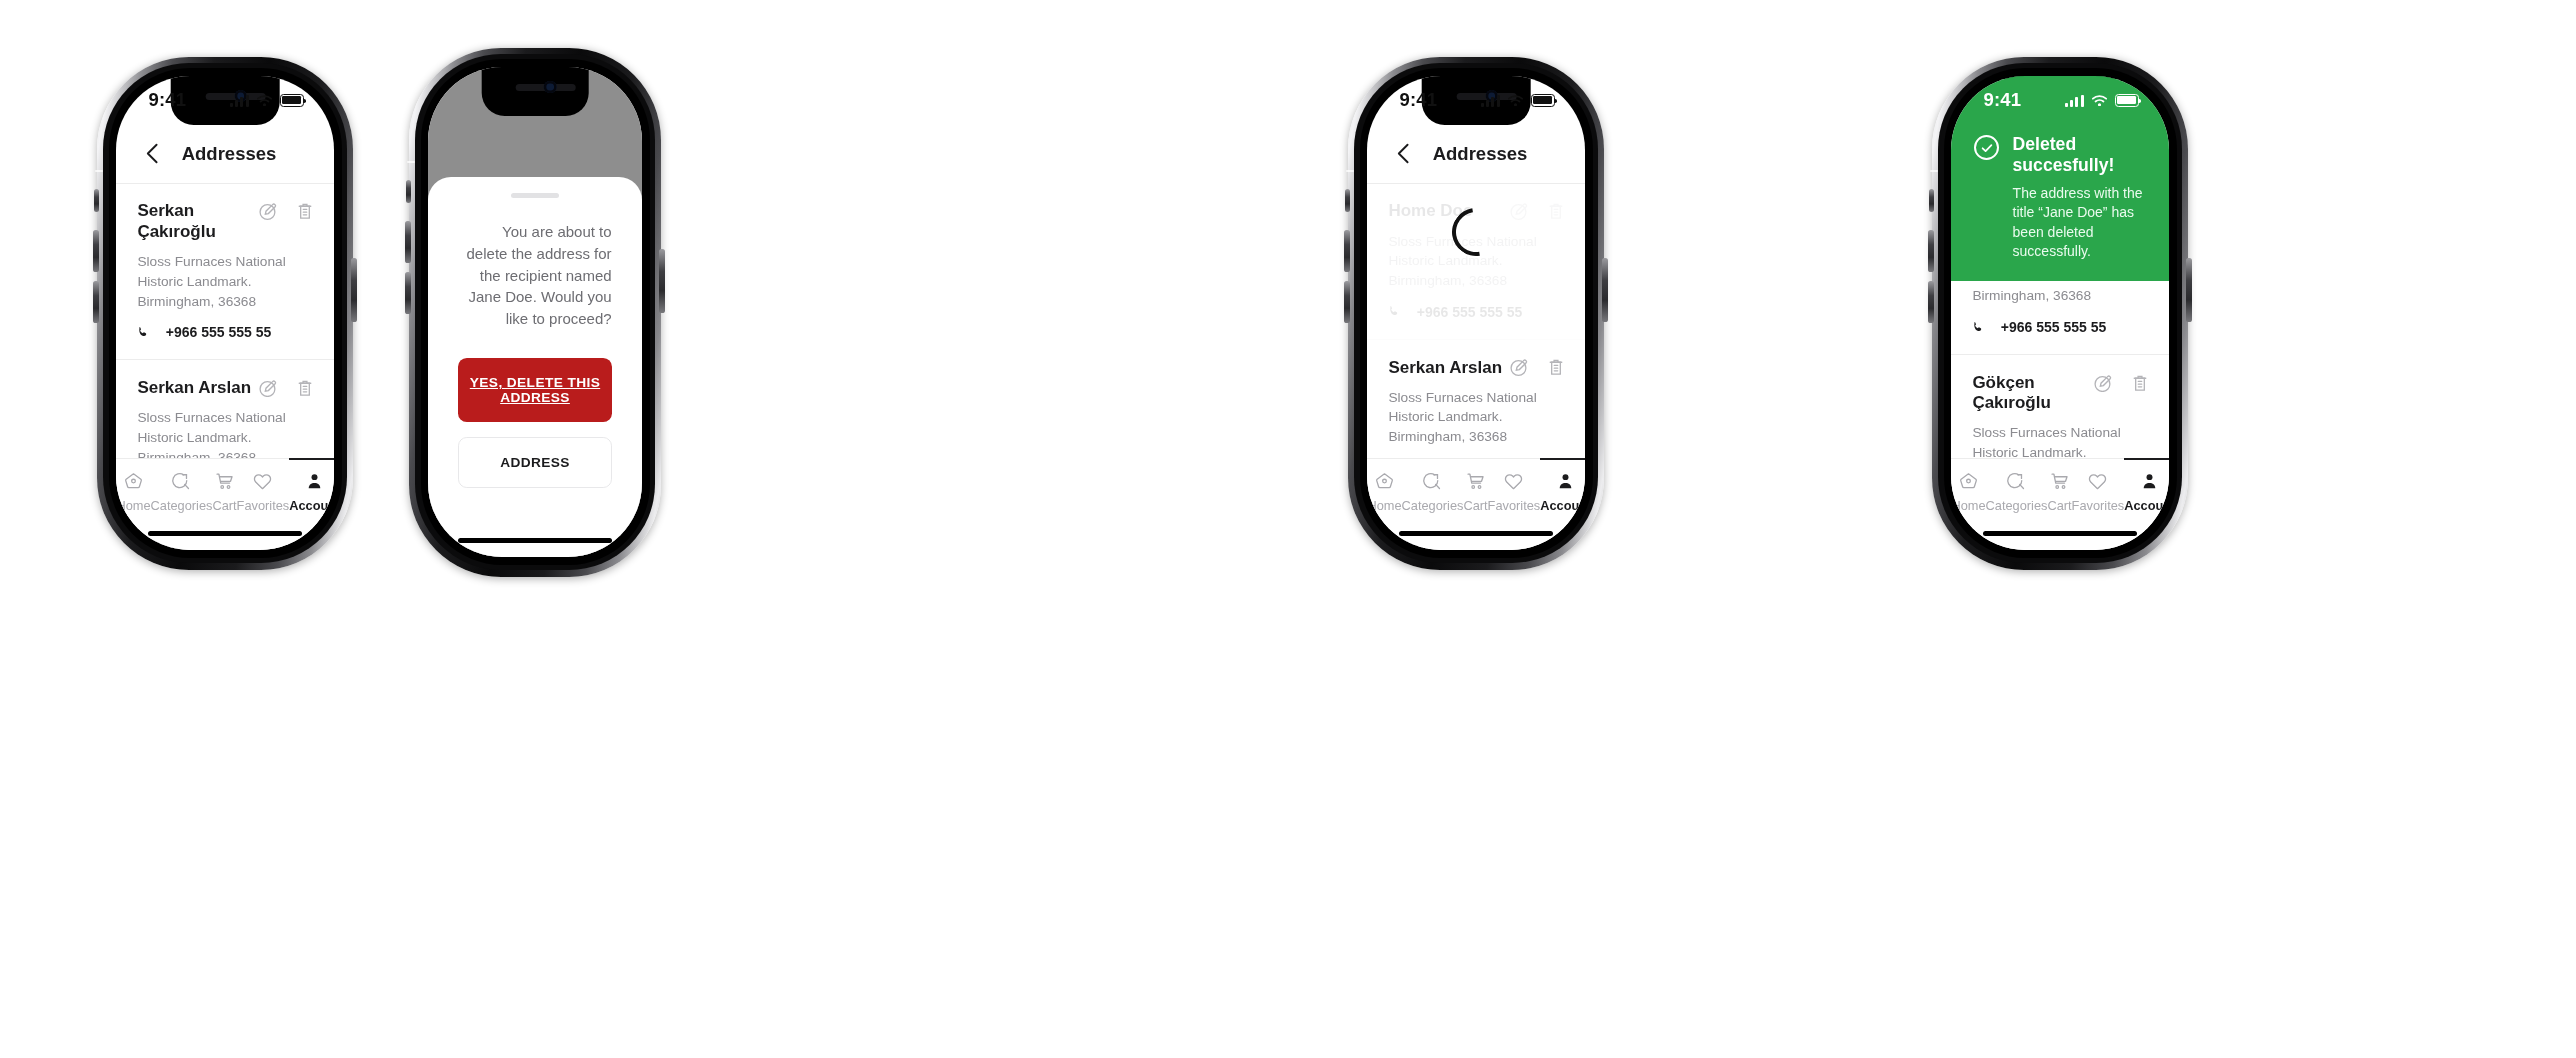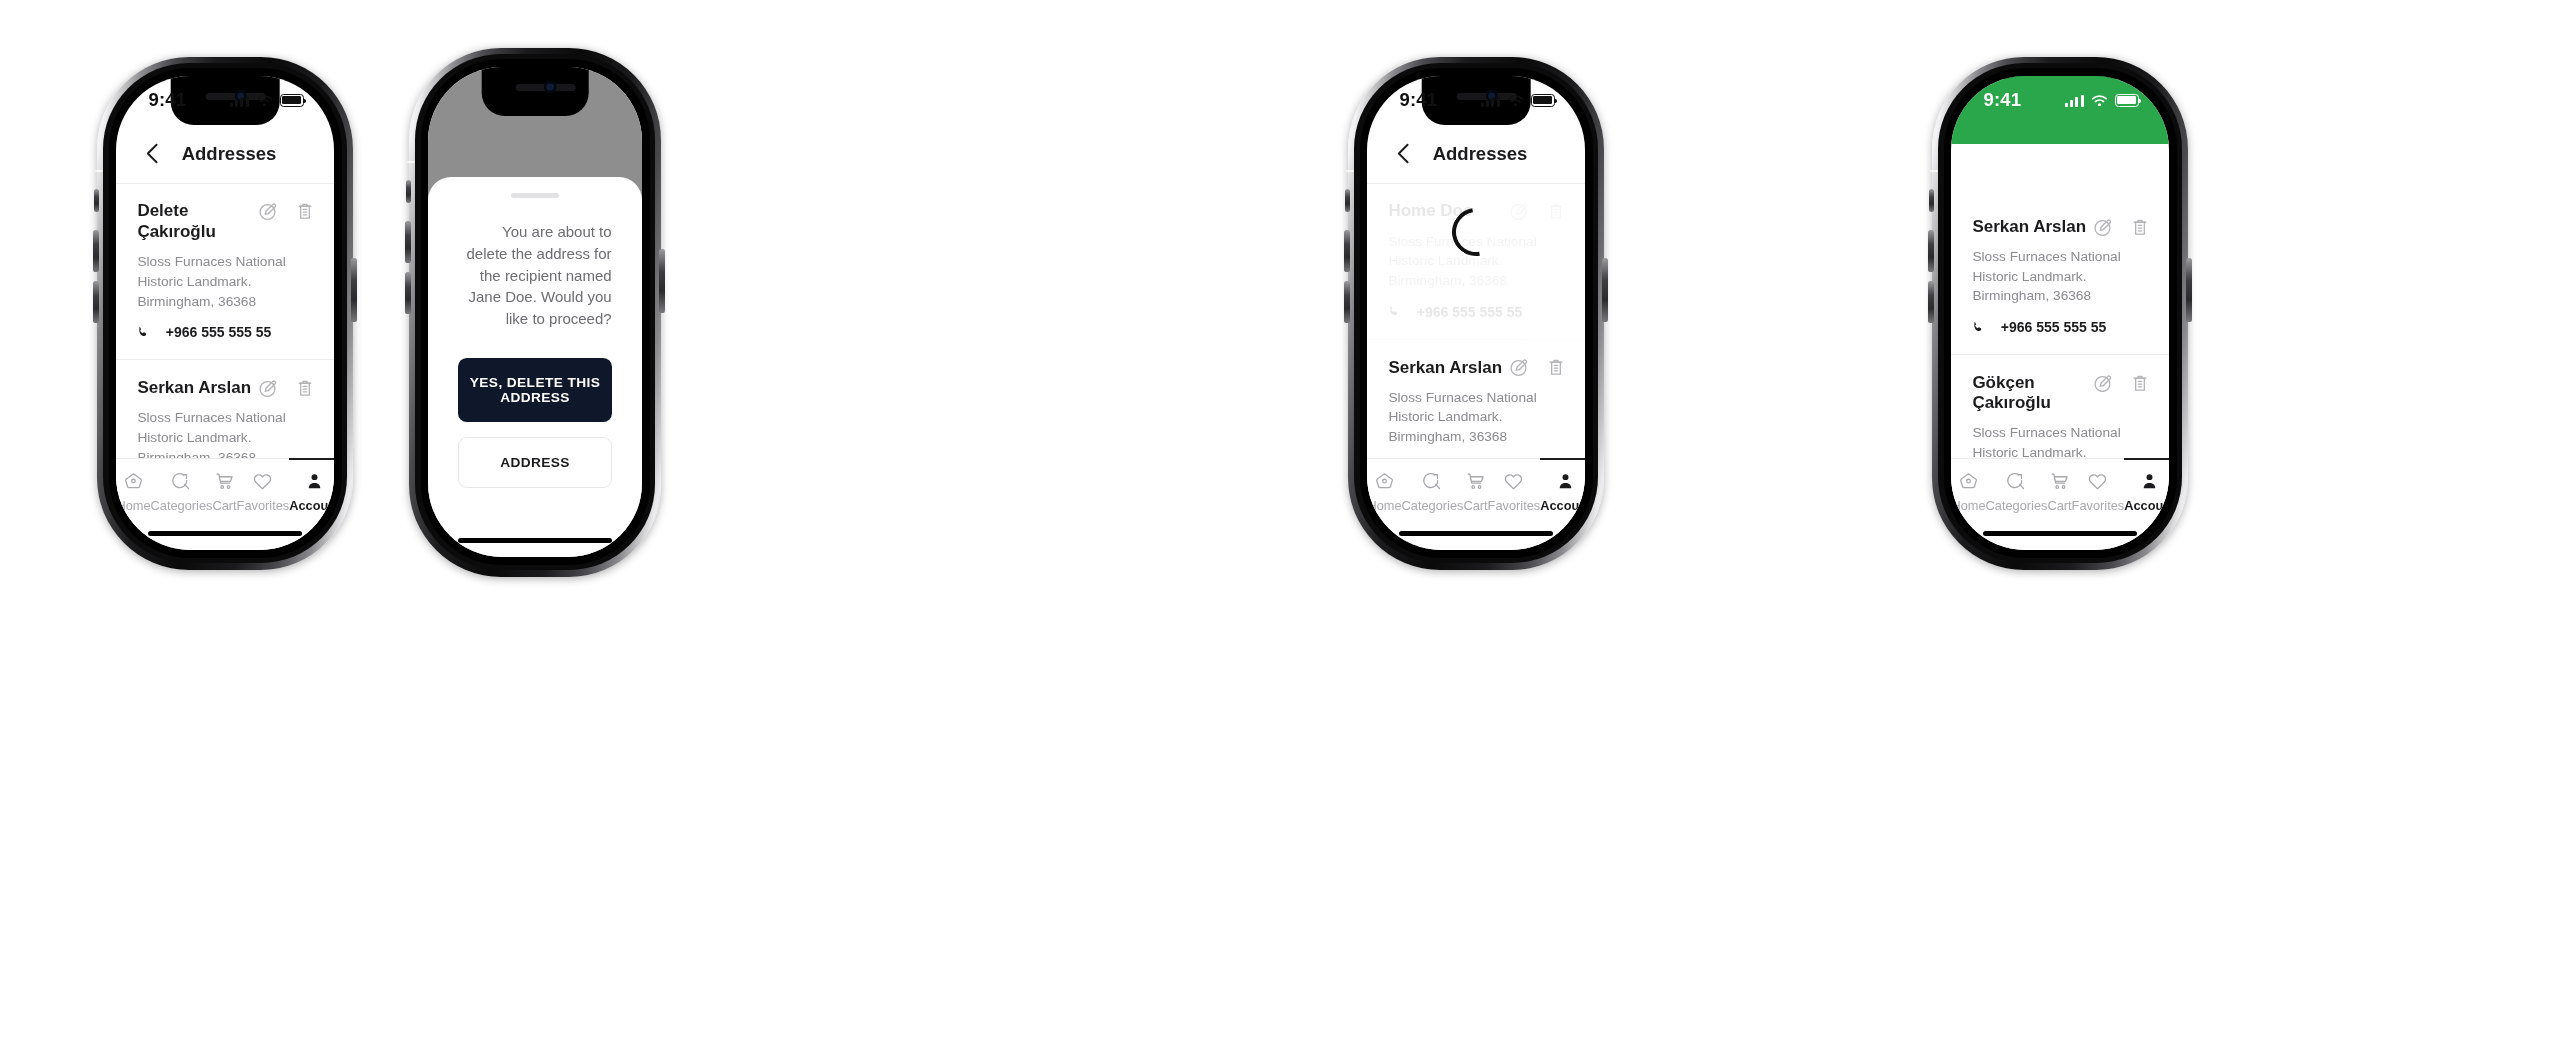--- a/index.html
+++ b/index.html
@@ -153,21 +153,21 @@
     width: 48px; height: 4.4px; border-radius: 2.6px; background: #e2e2e4;
     margin: 0 auto 23px;
   }
   .sheet-title { font-size: 21px; font-weight: 700; color: #1c1c1e; }
   .sheet-body { margin-top: 16px; font-size: 15px; line-height: 1.46; color: #6d6d72; text-align: right; }
   .sheet-btn {
     width: 100%; border-radius: 8.8px; padding: 17px 0; text-align: center;
     font-size: 13.7px; font-weight: 700; letter-spacing: 0.4px;
     font-family: inherit; cursor: pointer; border: none;
   }
-  .btn-danger { background: #0f172a; color: #fff; margin-top: 28px; }
+  .btn-danger { background: #b91c1c; color: #fff; margin-top: 28px; text-decoration: underline; }
   .btn-ghost { background: #fff; color: #1c1c1e; border: 1.3px solid #e8e8ea; margin-top: 15px; }
 
   
   .spinner-host {
     position: absolute; z-index: 45; left: 0; right: 0;
     display: flex; justify-content: center;
   }
   .spinner {
     width: 48px; height: 48px; border-radius: 50%;
     border: 4.4px solid #111; border-right-color: transparent; border-top-color: transparent;
@@ -233,21 +233,21 @@
           <svg width="12.4" height="21" viewBox="0 0 14 24">
             <path d="M12 2 2 12l10 10" stroke="#1c1c1e" stroke-width="2.2" fill="none" stroke-linecap="round" stroke-linejoin="round"></path>
           </svg>
         </div>
         <div class="nav-title">Addresses</div>
       </div>
       <div class="list">
 
         <div class="addr">
           <div class="addr-head">
-            <div class="addr-name">Delete Çakıroğlu</div>
+            <div class="addr-name">Serkan Çakıroğlu</div>
             <div class="addr-actions">
               <svg width="18.5" height="18.5" viewBox="0 0 24 24">
                 <circle cx="11" cy="13" r="9.6" class="icon-stroke"></circle>
                 <path d="M20.7 3.4a2.2 2.2 0 0 1 0 3.1l-8.5 8.5-4 .9.9-4 8.5-8.5a2.2 2.2 0 0 1 3.1 0z" class="icon-stroke"></path>
               </svg>
               <svg width="16" height="18.5" viewBox="0 0 20 24">
                 <path d="M2.5 5.5h15M7.5 5.5V3.2h5v2.3" class="icon-stroke" stroke-linecap="round"></path>
                 <path d="M4.4 5.5h11.2v15.3H4.4z" class="icon-stroke"></path>
                 <path d="M7.8 9.6h4.4M7.8 13.2h4.4M7.8 16.7h4.4" class="icon-stroke" stroke-linecap="round"></path>
               </svg>
@@ -565,20 +565,31 @@
             <svg width="15" height="11.5" viewBox="0 0 17 13">
               <path d="M1 4.2A11 11 0 0 1 16 4.2" stroke="#fff" stroke-width="2" fill="none" stroke-linecap="round"></path>
               <path d="M4 7.3a7 7 0 0 1 9 0" stroke="#fff" stroke-width="2" fill="none" stroke-linecap="round"></path>
               <circle cx="8.5" cy="11" r="1.8" fill="#fff"></circle>
             </svg>
             <div class="batt">
                 <b></b>
               </div>
           </div>
         </div>
+        <div class="toast-row">
+          <div class="toast-check">
+            <svg width="14" height="14" viewBox="0 0 16 16">
+              <path d="M3 8.3 6.4 11.6 13 4.8" stroke="#fff" stroke-width="2" fill="none" stroke-linecap="round" stroke-linejoin="round"></path>
+            </svg>
+          </div>
+          <div>
+            <div class="toast-title">Deleted succesfully!</div>
+            <div class="toast-text">The address with the title “Jane Doe” has been deleted successfully.</div>
+          </div>
+        </div>
       </div>
       <div class="notch">
         <div class="speaker"></div>
         <div class="cam"></div>
       </div>
       <div style="height:132px"></div>
       <div class="list" style="border-top:none;">
         <div class="addr" style="padding-top:8.8px;">
           <div class="addr-head">
             <div class="addr-name">Serkan Arslan</div>

